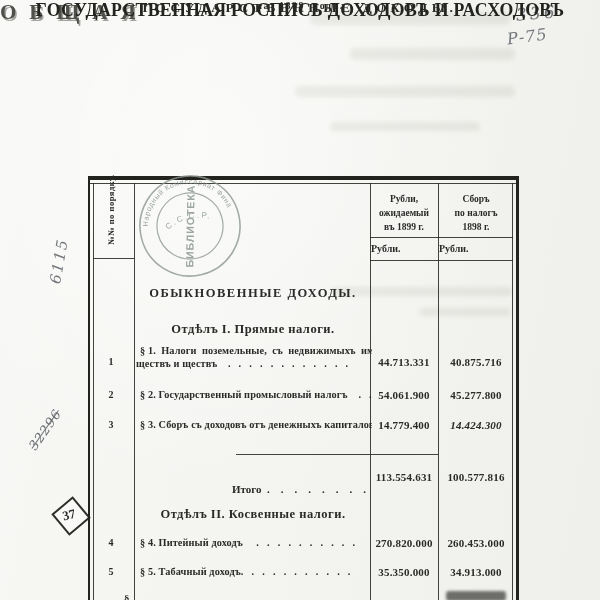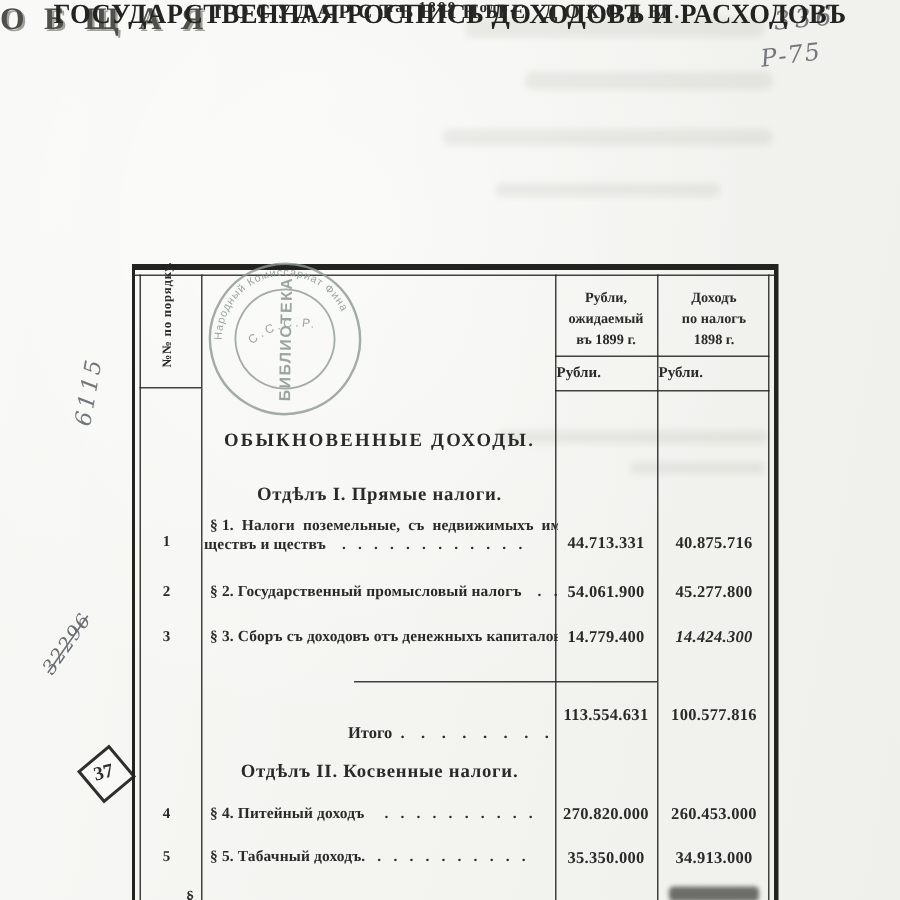--- a/index.html
+++ b/index.html
@@ -102,21 +102,21 @@
   <div class="line thin" style="left:370px;top:260px;width:143px;height:1px;"></div>
   <div class="line thin" style="left:236px;top:454px;width:202px;height:1px;"></div>
 
   <div class="abs" id="col-no-header">№№ по порядку.</div>
   <div class="colhead" id="head-1899">
     <div>Рубли,</div>
     <div>ожидаемый</div>
     <div>въ 1899 г.</div>
   </div>
   <div class="colhead" id="head-1898">
-    <div>Доходъ</div>
+    <div>Сборъ</div>
     <div>по налогъ</div>
     <div>1898 г.</div>
   </div>
   <div class="unit" id="unit-1899">Рубли.</div>
   <div class="unit" id="unit-1898">Рубли.</div>
 
   <div class="heading-center" id="main-heading">ОБЫКНОВЕННЫЕ  ДОХОДЫ.</div>
   <div class="heading-center" id="sec1-heading">Отдѣлъ I. Прямые налоги.</div>
 
   <div class="no-cell" style="top:356px;">1</div>

